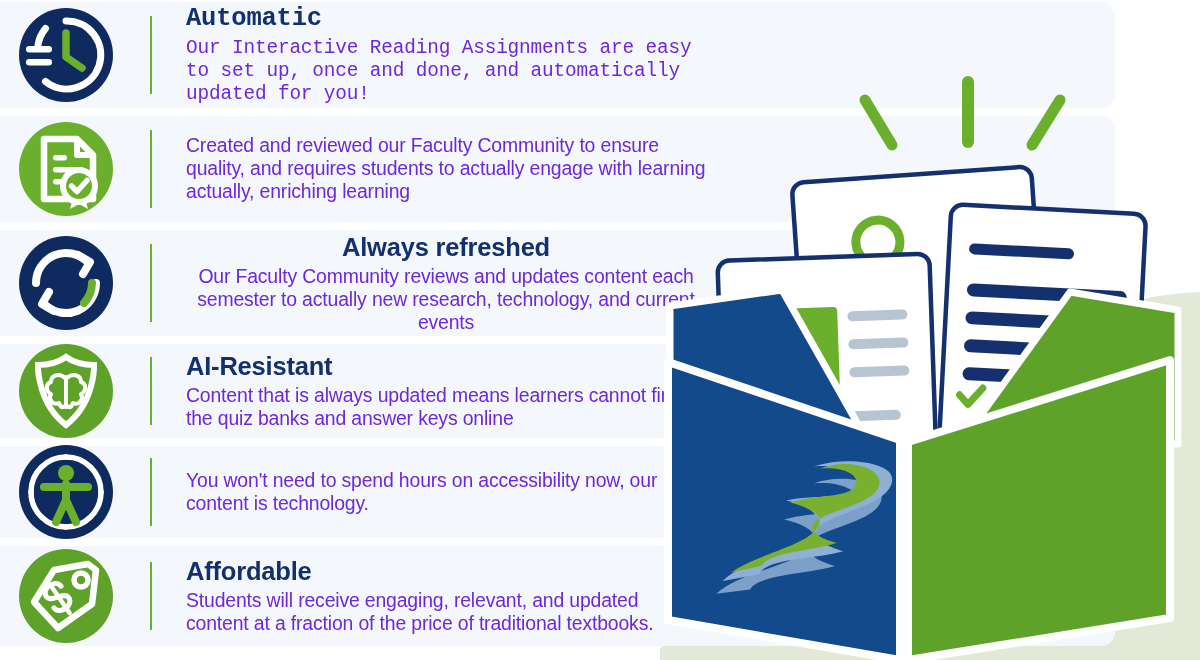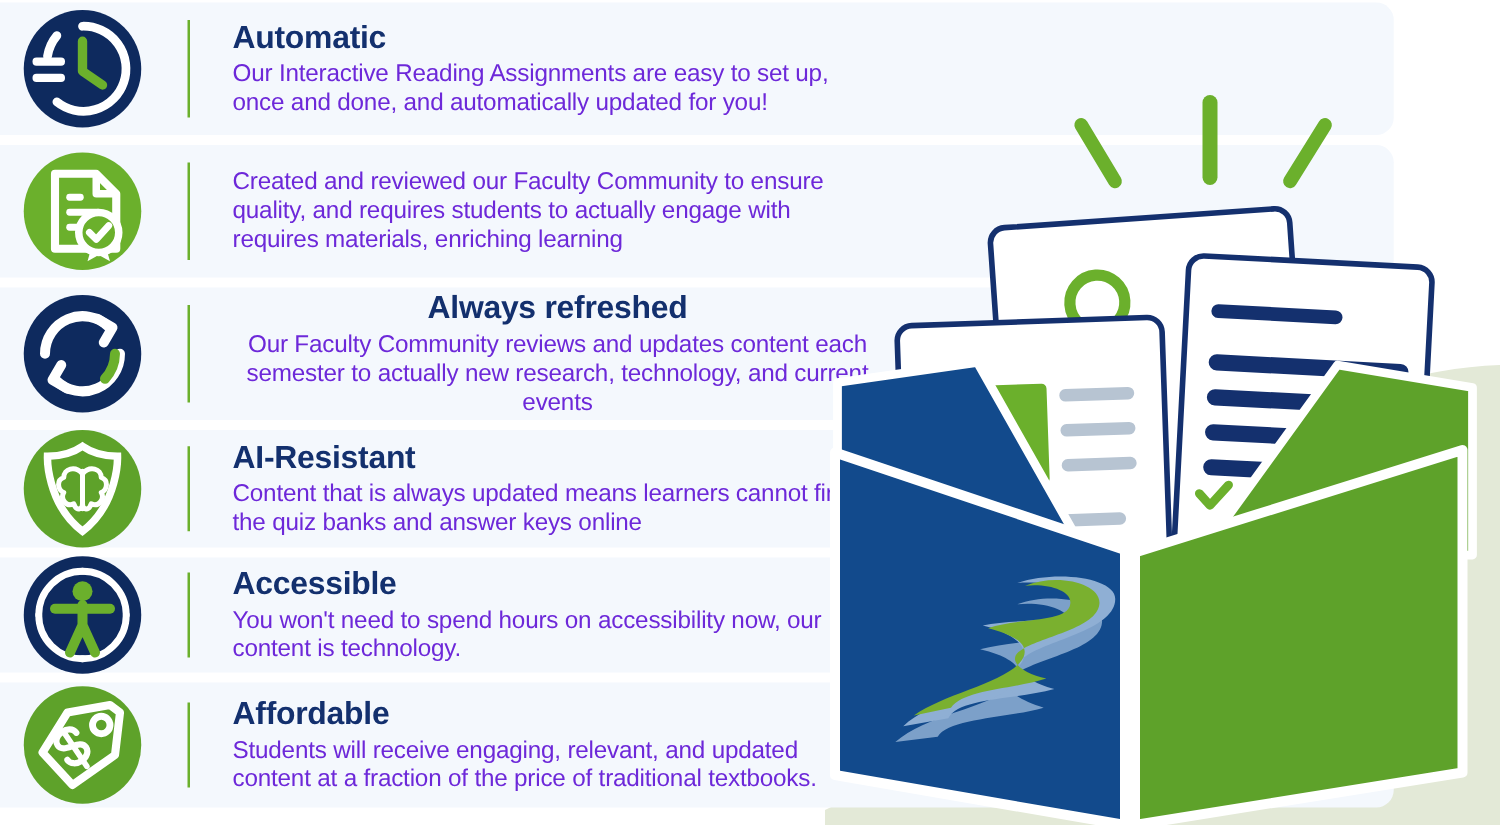--- a/index.html
+++ b/index.html
@@ -15,21 +15,21 @@
   .backdrop { position: absolute; inset: 0; z-index: 0; pointer-events: none; }
 
   
   .feature-list { position: absolute; left: 0; top: 0; width: 1115px; height: 660px; z-index: 2; }
   .feature-row {
     position: absolute; left: 0; width: 1115px;
     background: #F4F8FD;
     border-radius: 0 14px 14px 0;
     display: flex; align-items: center;
   }
-  .row-0 { top: 2px;   height: 106px; }
+  .row-0 { top: 2px;   height: 106px; font-family: Liberation Mono, monospace; }
   .row-1 { top: 116px; height: 106px; }
   .row-2 { top: 230px; height: 106px; text-align: center; }
   .row-3 { top: 344px; height: 94px;  }
   .row-4 { top: 446px; height: 92px;  }
   .row-5 { top: 546px; height: 100px; }
 
   .icon-cell {
     position: absolute; left: 14px; top: 50%; transform: translateY(-50%);
     width: 104px; height: 104px;
     display: flex; align-items: center; justify-content: center;
@@ -96,21 +96,21 @@
           <rect x="39" y="38" width="14" height="5.5" rx="2.7" fill="#FFFFFF"></rect>
           <rect x="39" y="50" width="28" height="5.5" rx="2.7" fill="#FFFFFF"></rect>
           <rect x="39" y="62" width="20" height="5.5" rx="2.7" fill="#FFFFFF"></rect>
           <path d="M60 78 l-4 14 9-5 9 5 -4 -14 z" fill="#FFFFFF"></path>
           <circle cx="65" cy="69" r="16" fill="#6BB02C" stroke="#FFFFFF" stroke-width="6"></circle>
           <path d="M57.5 69 l5.5 5.5 10-11" fill="none" stroke="#FFFFFF" stroke-width="5.5" stroke-linecap="round" stroke-linejoin="round"></path>
         </svg>
       </div>
       <div class="divider"></div>
       <div class="text-cell">
-        <div class="feat-desc">Created and reviewed our Faculty Community to ensure quality, and requires students to actually engage with requires materials, enriching learning</div>
+        <div class="feat-desc">Created and reviewed our Faculty Community to ensure quality, and requires students to actually engage with learning actually, enriching learning</div>
       </div>
     </div>
 
     <div class="feature-row row-2">
       <div class="icon-cell">
         <svg viewBox="0 0 104 104" xmlns="http://www.w3.org/2000/svg">
           <circle cx="52" cy="52" r="47" fill="#0E2A5E"></circle>
           <path d="M22 52 A30 30 0 0 1 73 30.5" fill="none" stroke="#FFFFFF" stroke-width="8" stroke-linecap="round"></path>
           <path d="M64 24 L76 31 L69 43" fill="none" stroke="#FFFFFF" stroke-width="8" stroke-linecap="round" stroke-linejoin="round"></path>
           <path d="M82 52 A30 30 0 0 1 31 73.5" fill="none" stroke="#FFFFFF" stroke-width="8" stroke-linecap="round"></path>
@@ -150,21 +150,20 @@
           <path d="M87 52 A35 35 0 0 1 52 87" fill="none" stroke="#FFFFFF" stroke-width="5.5" stroke-linecap="round"></path>
           <path d="M52 87 A35 35 0 0 1 17 52" fill="none" stroke="#FFFFFF" stroke-width="5.5" stroke-linecap="round"></path>
           <path d="M17 52 A35 35 0 0 1 52 17" fill="none" stroke="#FFFFFF" stroke-width="5.5" stroke-linecap="round"></path>
           <circle cx="52" cy="33" r="8" fill="#6BB02C"></circle>
           <path d="M30 47 h44" stroke="#6BB02C" stroke-width="8" stroke-linecap="round" fill="none"></path>
           <path d="M52 44 v22 M52 60 l-10 22 M52 60 l10 22" stroke="#6BB02C" stroke-width="8" stroke-linecap="round" fill="none"></path>
         </svg>
       </div>
       <div class="divider"></div>
       <div class="text-cell">
-        <div class="feat-title">Accessible</div>
         <div class="feat-desc">You won't need to spend hours on accessibility now, our content is technology.</div>
       </div>
     </div>
 
     <div class="feature-row row-5">
       <div class="icon-cell">
         <svg viewBox="0 0 104 104" xmlns="http://www.w3.org/2000/svg">
           <circle cx="52" cy="52" r="47" fill="#5EA22A"></circle>
           <path d="M74 20 L40 26 L20 58 L44 84 L78 60 L82 26 Z" fill="none" stroke="#FFFFFF" stroke-width="6.5" stroke-linejoin="round"></path>
           <circle cx="67" cy="36" r="7" fill="none" stroke="#FFFFFF" stroke-width="5.5"></circle>

